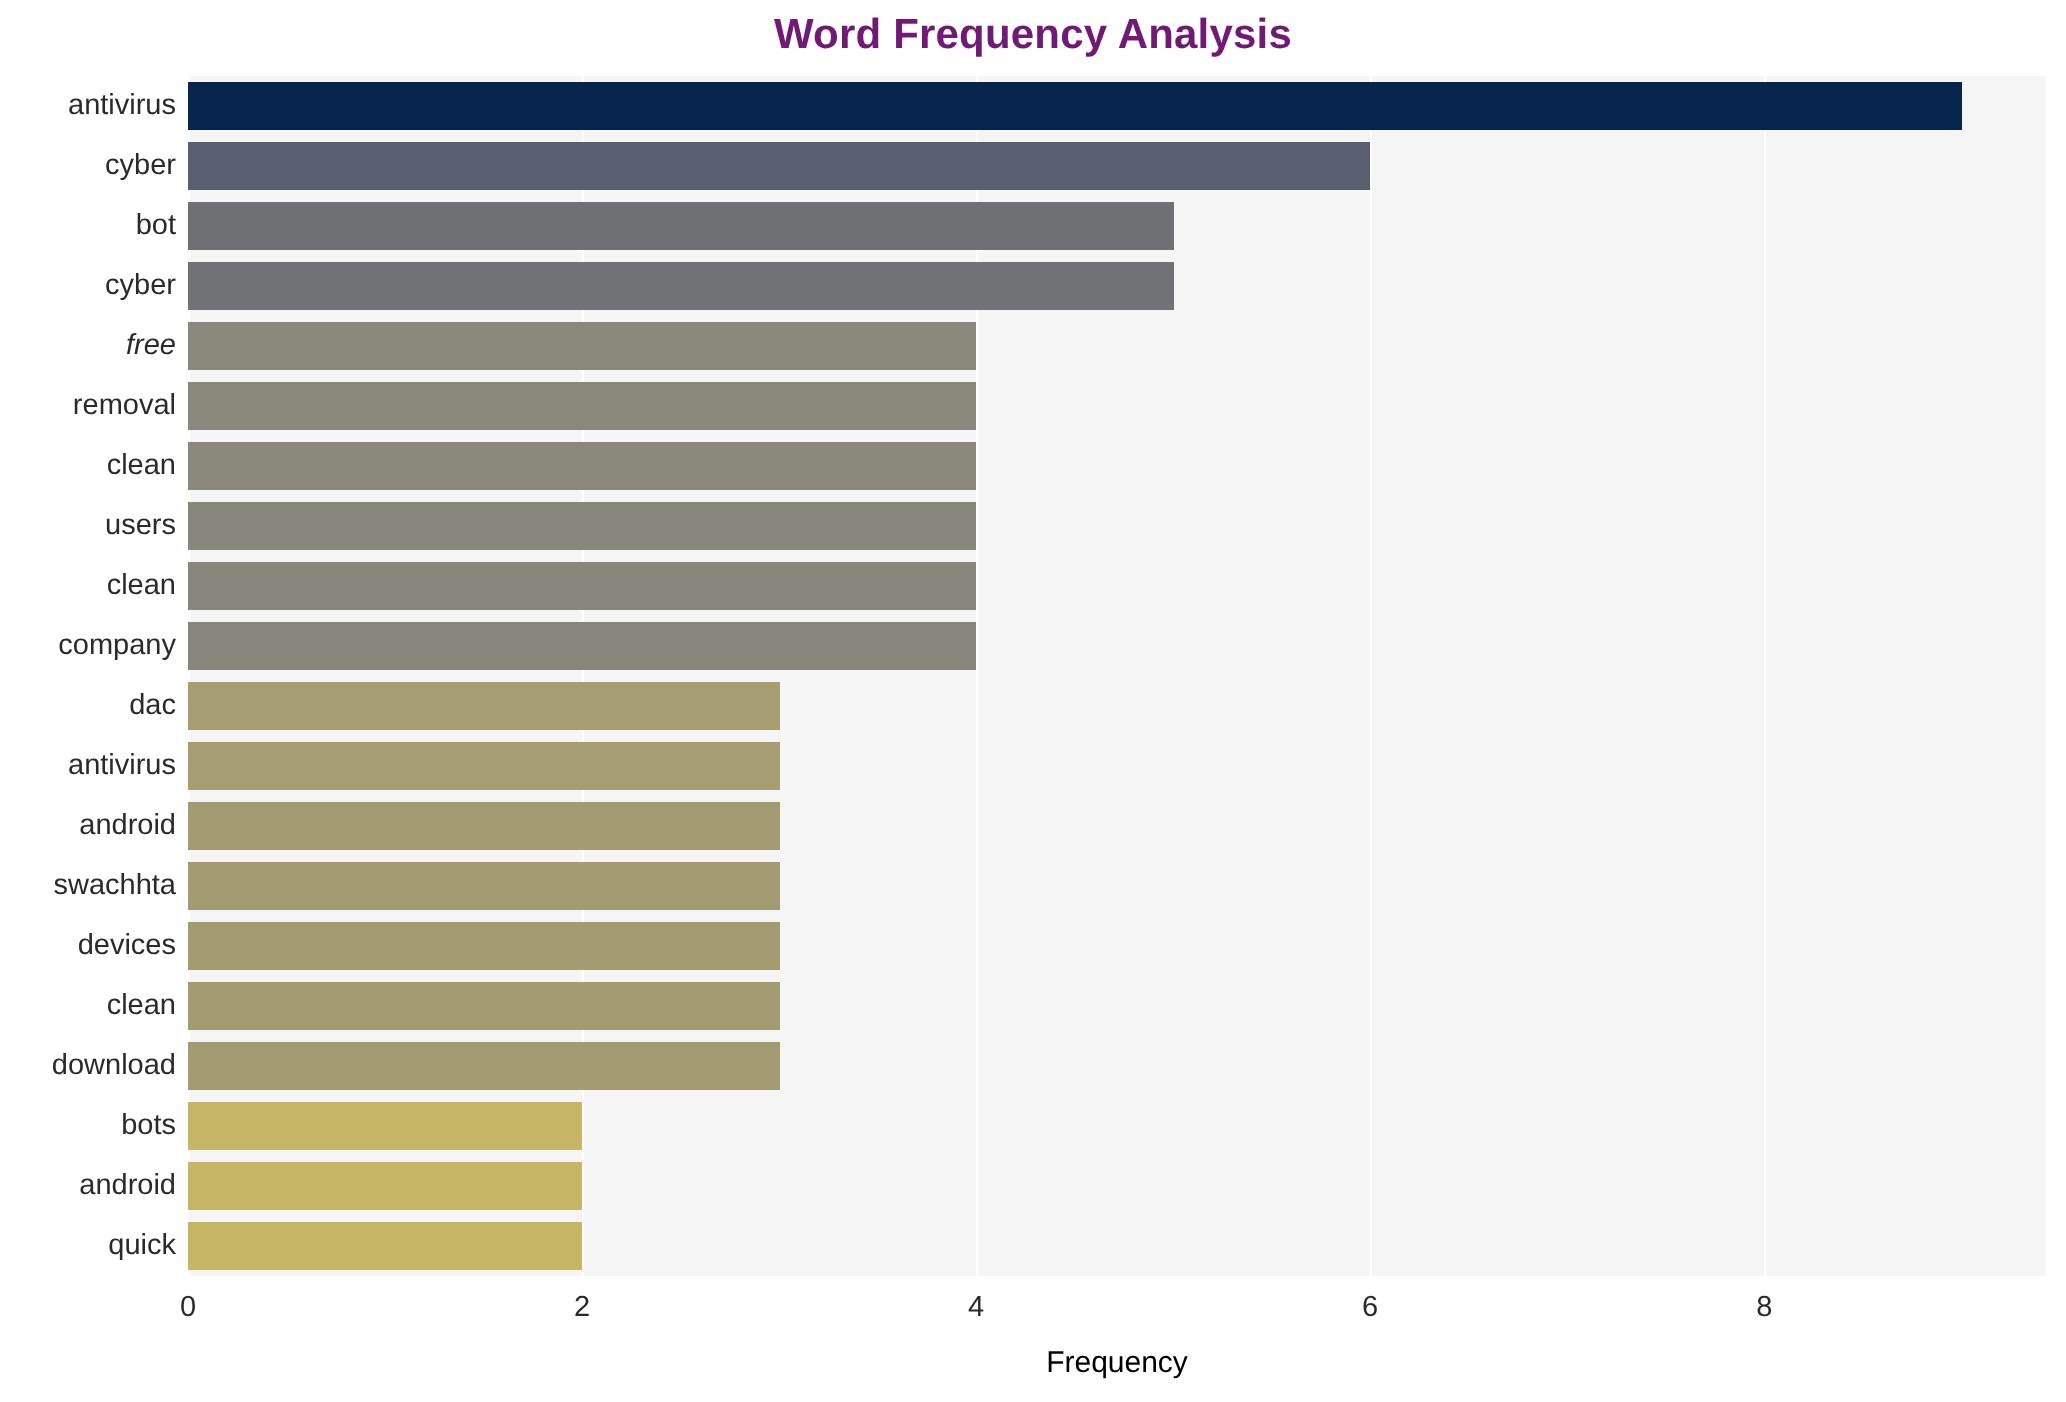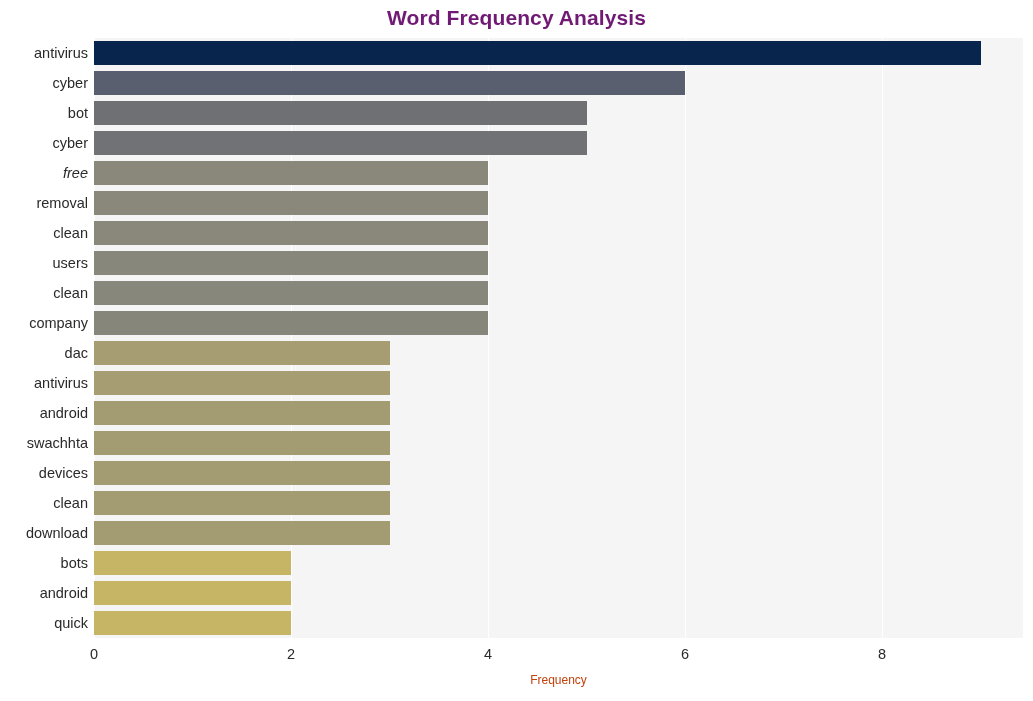--- a/index.html
+++ b/index.html
@@ -89,22 +89,22 @@
     color: #2a2a2a;
     transform: translateX(-50%);
     white-space: nowrap;
   }
   #x-axis-title {
     position: absolute;
     left: 94px;
     top: 673px;
     width: 929px;
     text-align: center;
-    font-size: 12px;
-    color: #c2410c;
+    font-size: 15px;
+    color: #000000;
   }
 </style>
 </head>
 <body>
 
 <div id="figure">
 
   <div id="chart-title">Word Frequency Analysis</div>
 
   <div id="plot-area">

